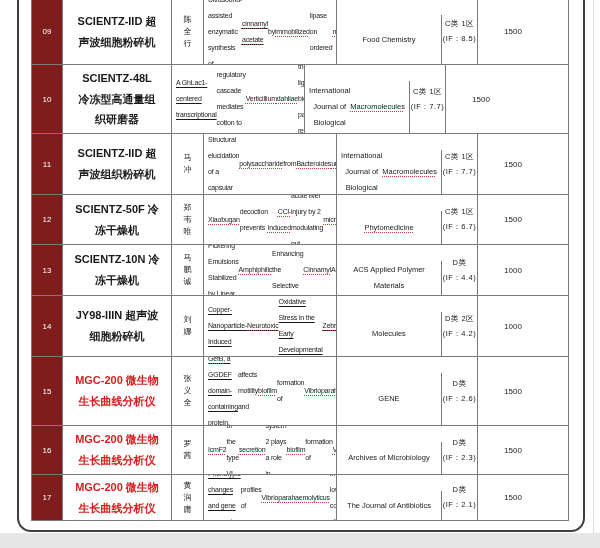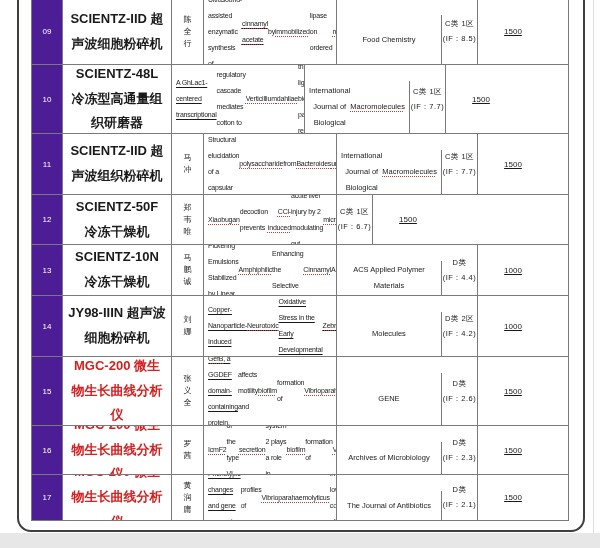--- a/index.html
+++ b/index.html
@@ -25,23 +25,23 @@
     position:absolute;left:12px;top:37px;width:538px;
     border-left:1px solid #7a7a7a;border-right:1px solid #7a7a7a;
     box-sizing:border-box;background:#fff;
   }
   .row{display:flex;border-bottom:1px solid #7a7a7a;box-sizing:border-box;}
   .cell{
     box-sizing:border-box;border-right:1px solid #7a7a7a;
     display:flex;align-items:center;justify-content:center;
     text-align:center;color:#1a1a1a;overflow:hidden;
   }
-  .cell:last-child{border-right:none;text-decoration:underline;}
-  .c-num{width:31px;background:#4c1d95;color:#ffffff;font-size:8px;}
-  .c-dev{width:109px;font-size:13px;font-weight:bold;white-space:pre-line;line-height:1.9;padding:2px 5px;}
+  .cell:last-child{border-right:none;}
+  .c-num{width:31px;background:#7f1d1d;color:#ffffff;font-size:8px;}
+  .c-dev{width:109px;font-size:11px;font-weight:bold;white-space:pre-line;line-height:1.9;padding:2px 11px;}
   .c-dev.red{color:#d42020;}
   .c-per{width:32px;font-size:8px;padding:9px;line-height:1.5;}
   .c-tit{width:133px;font-size:7px;letter-spacing:-0.2px;line-height:16px;
          justify-content:flex-start;text-align:left;padding:2px 4px;}
   .c-jou{width:105px;font-size:7.5px;line-height:2.1;padding:2px 6px;margin-top:16px;}
   .c-cls{width:36px;font-size:7.5px;flex-direction:column;gap:5px;letter-spacing:0.5px;}
   .c-amt{width:70px;font-size:8px;}
   .sq{text-decoration:underline dotted #c03a3a;text-decoration-thickness:1px;text-underline-offset:2px;text-align:right;}
   .ul{text-decoration:underline;text-decoration-thickness:1px;text-underline-offset:2px;}
   .tub{text-decoration:underline;text-decoration-thickness:1px;text-underline-offset:2px;}
@@ -88,20 +88,23 @@
           <div>C类 1区</div>
           <div>(IF：7.7)</div>
         </div>
         <div class="cell c-amt">1500</div>
       </div>
       <div class="row" style="height: 50px;">
         <div class="cell c-num">12</div>
         <div class="cell c-dev">SCIENTZ-50F 冷冻干燥机</div>
         <div class="cell c-per">郑韦唯</div>
         <div class="cell c-tit"><span class="sq">Xiaobugan</span> decoction prevents <span class="sq">CCl-induced</span> acute liver injury by 2 modulating gut <span class="sq">microbiota</span> and hepatic metabolism</div>
+        <div class="cell c-jou">
+          <span class="sq">Phytomedicine</span>
+        </div>
         <div class="cell c-cls">
           <div>C类 1区</div>
           <div>(IF：6.7)</div>
         </div>
         <div class="cell c-amt">1500</div>
       </div>
       <div class="row" style="height: 51px;">
         <div class="cell c-num">13</div>
         <div class="cell c-dev">SCIENTZ-10N 冷冻干燥机</div>
         <div class="cell c-per">马鹏诚</div>

